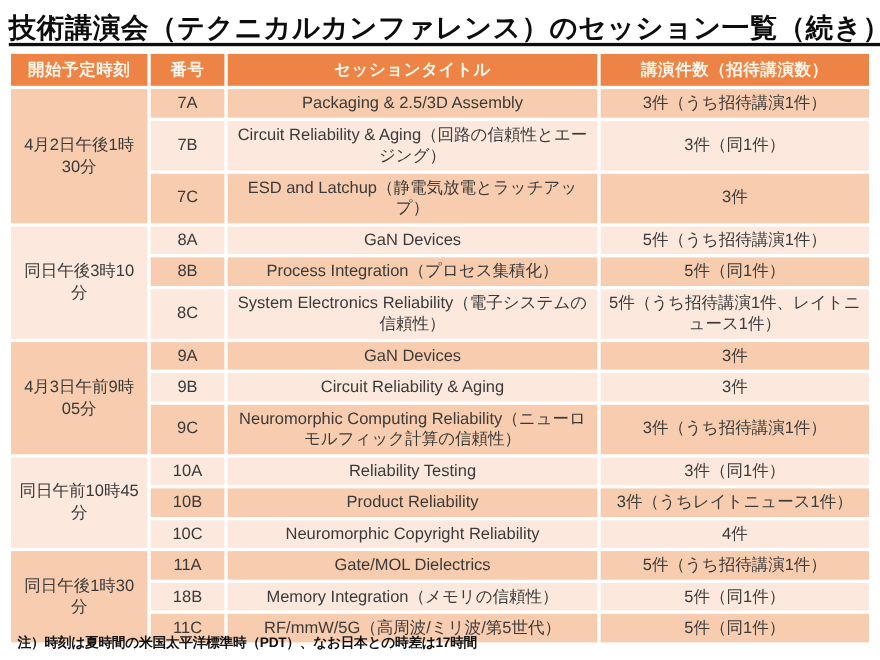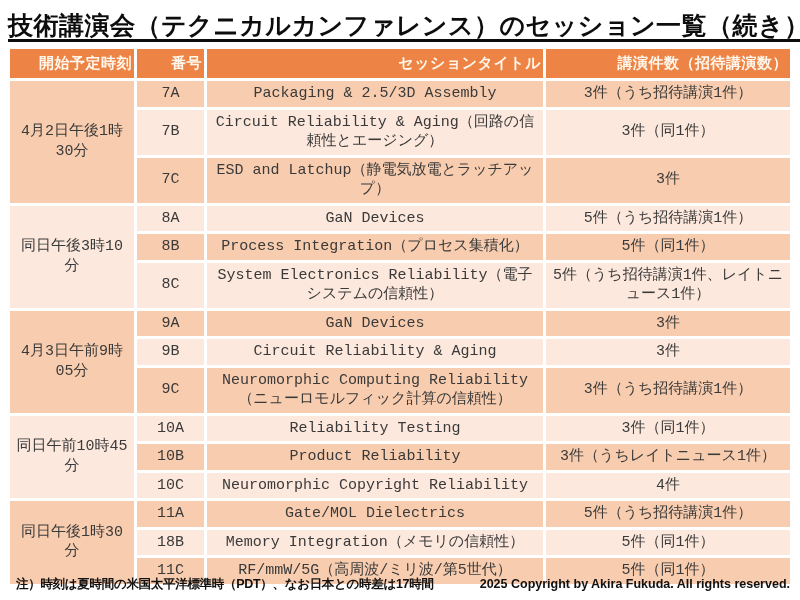--- a/index.html
+++ b/index.html
@@ -34,33 +34,32 @@
     table-layout:fixed;
     width:786px;
     margin:2px auto 0;
   }
   table.sessions th{
     background:var(--header-bg);
     color:var(--header-fg);
     font-size:15px;
     font-weight:bold;
     padding:5px 2px;
-    text-align:right;
+    text-align:center;
     vertical-align:middle;
     letter-spacing:0.5px;
     margin-top:20px;
   }
   table.sessions td{
     text-align:center;
     vertical-align:middle;
     font-size:15px;
     color:var(--body-text);
     padding:3px 6px;
     line-height:1.3;
-    font-family:Liberation Mono, monospace;
   }
   .band-dark{background:var(--band-dark);}
   .band-light{background:var(--band-light);}
   .col-time{width:124px;}
   .col-num{width:67px;}
   .col-title{width:336px;}
   .col-count{width:244px;}
   .footer{
     position:absolute;
     left:16px;right:10px;bottom:7px;
@@ -173,15 +172,14 @@
         <tr>
           <td class="num-cell band-dark">11C</td>
           <td class="title-cell band-dark">RF/mmW/5G（高周波/ミリ波/第5世代）</td>
           <td class="count-cell band-dark">5件（同1件）</td>
         </tr>
       </tbody>
   </table>
 
   <div class="footer">
     <span class="note">注）時刻は夏時間の米国太平洋標準時（PDT）、なお日本との時差は17時間</span>
-    <span class="copyright">2025 Copyright by Akira Fukuda.  All rights reserved.</span>
   </div>
 </div>
 
 </body></html>

